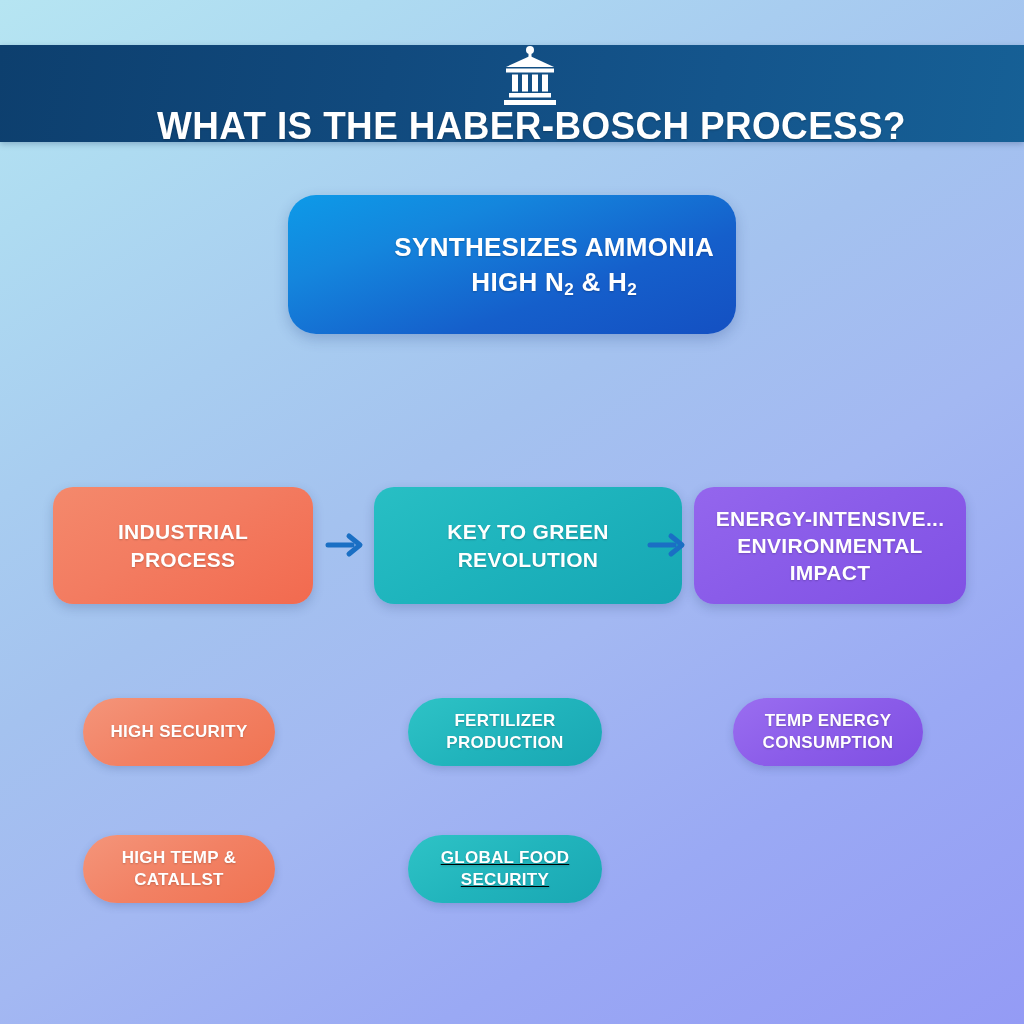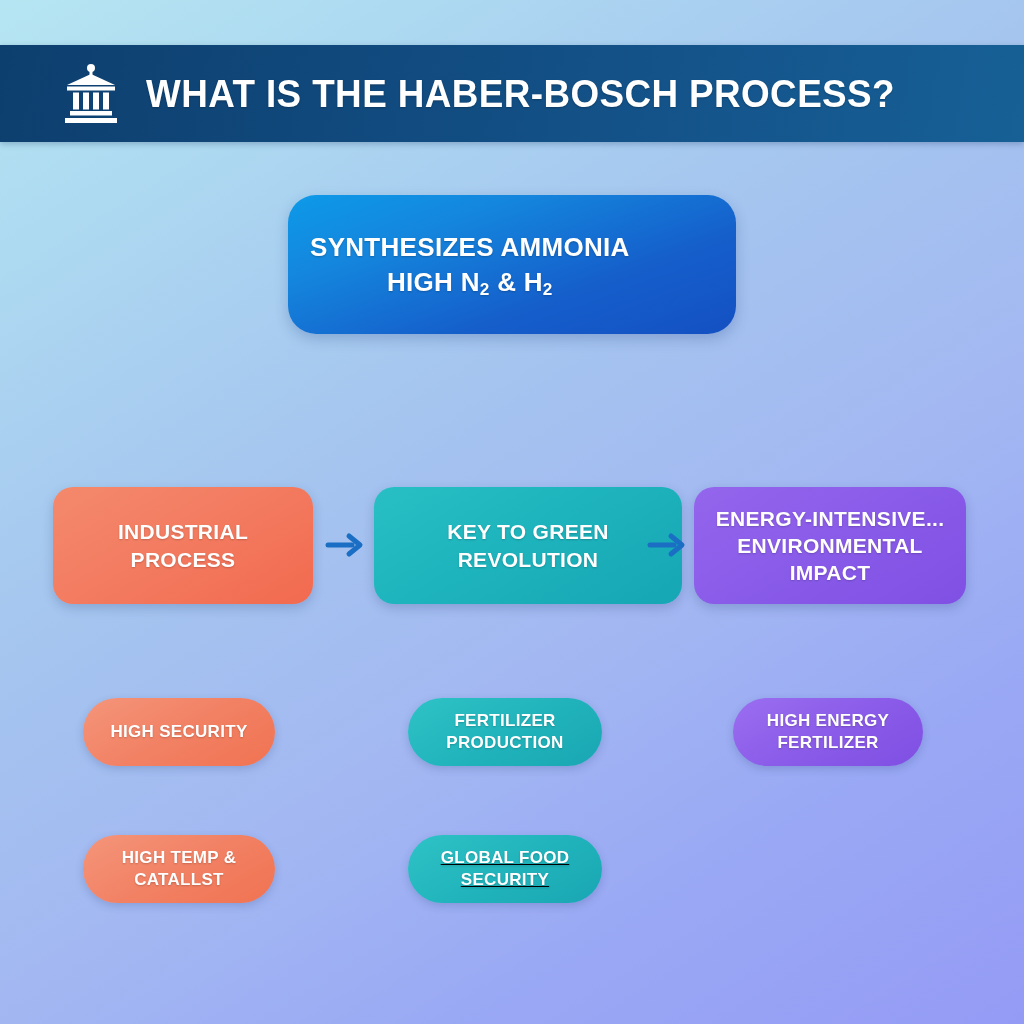--- a/index.html
+++ b/index.html
@@ -35,20 +35,21 @@
     left: 0;
     top: 45px;
     width: 1024px;
     height: 97px;
     background: linear-gradient(100deg, #0d3f6e 0%, #114a7e 38%, #14558c 70%, #166096 100%);
     box-shadow: 0 2px 6px rgba(20,50,90,0.28);
     display: flex;
     align-items: center;
     padding-left: 62px;
     box-sizing: border-box;
+    flex-direction: column;
   }
   .header-icon {
     width: 58px;
     height: 62px;
     flex: 0 0 auto;
     margin-right: 26px;
     display: block;
   }
   .header-title {
     color: #ffffff;
@@ -68,21 +69,21 @@
     position: absolute;
     left: 288px;
     top: 195px;
     width: 448px;
     height: 139px;
     border-radius: 28px;
     background: linear-gradient(160deg, #0d9ae8 0%, #1486dd 28%, #155fcb 66%, #1450c2 100%);
     box-shadow: 0 5px 14px rgba(25,55,120,0.24);
     display: flex;
     align-items: center;
-    justify-content: flex-start;
+    justify-content: flex-end;
     text-align: center;
     box-sizing: border-box;
     padding: 0 22px;
   }
   .hero-text {
     color: #ffffff;
     font-size: 26px;
     font-weight: bold;
     line-height: 1.32;
     letter-spacing: 0.3px;
@@ -238,21 +239,21 @@
 
   </div>
 
   <div class="pill coral" id="pill-0-0">
     <div class="pill-label">HIGH SECURITY</div>
   </div>
   <div class="pill teal" id="pill-1-0">
     <div class="pill-label">FERTILIZER PRODUCTION</div>
   </div>
   <div class="pill purple" id="pill-2-0">
-    <div class="pill-label">HIGH ENERGY FERTILIZER</div>
+    <div class="pill-label">TEMP ENERGY CONSUMPTION</div>
   </div>
 
   <div class="pill coral" id="pill-0-1">
     <div class="pill-label">HIGH TEMP &amp; CATALLST</div>
   </div>
   <div class="pill teal" id="pill-1-1">
     <div class="pill-label">GLOBAL FOOD SECURITY</div>
   </div>
 
 </div>

